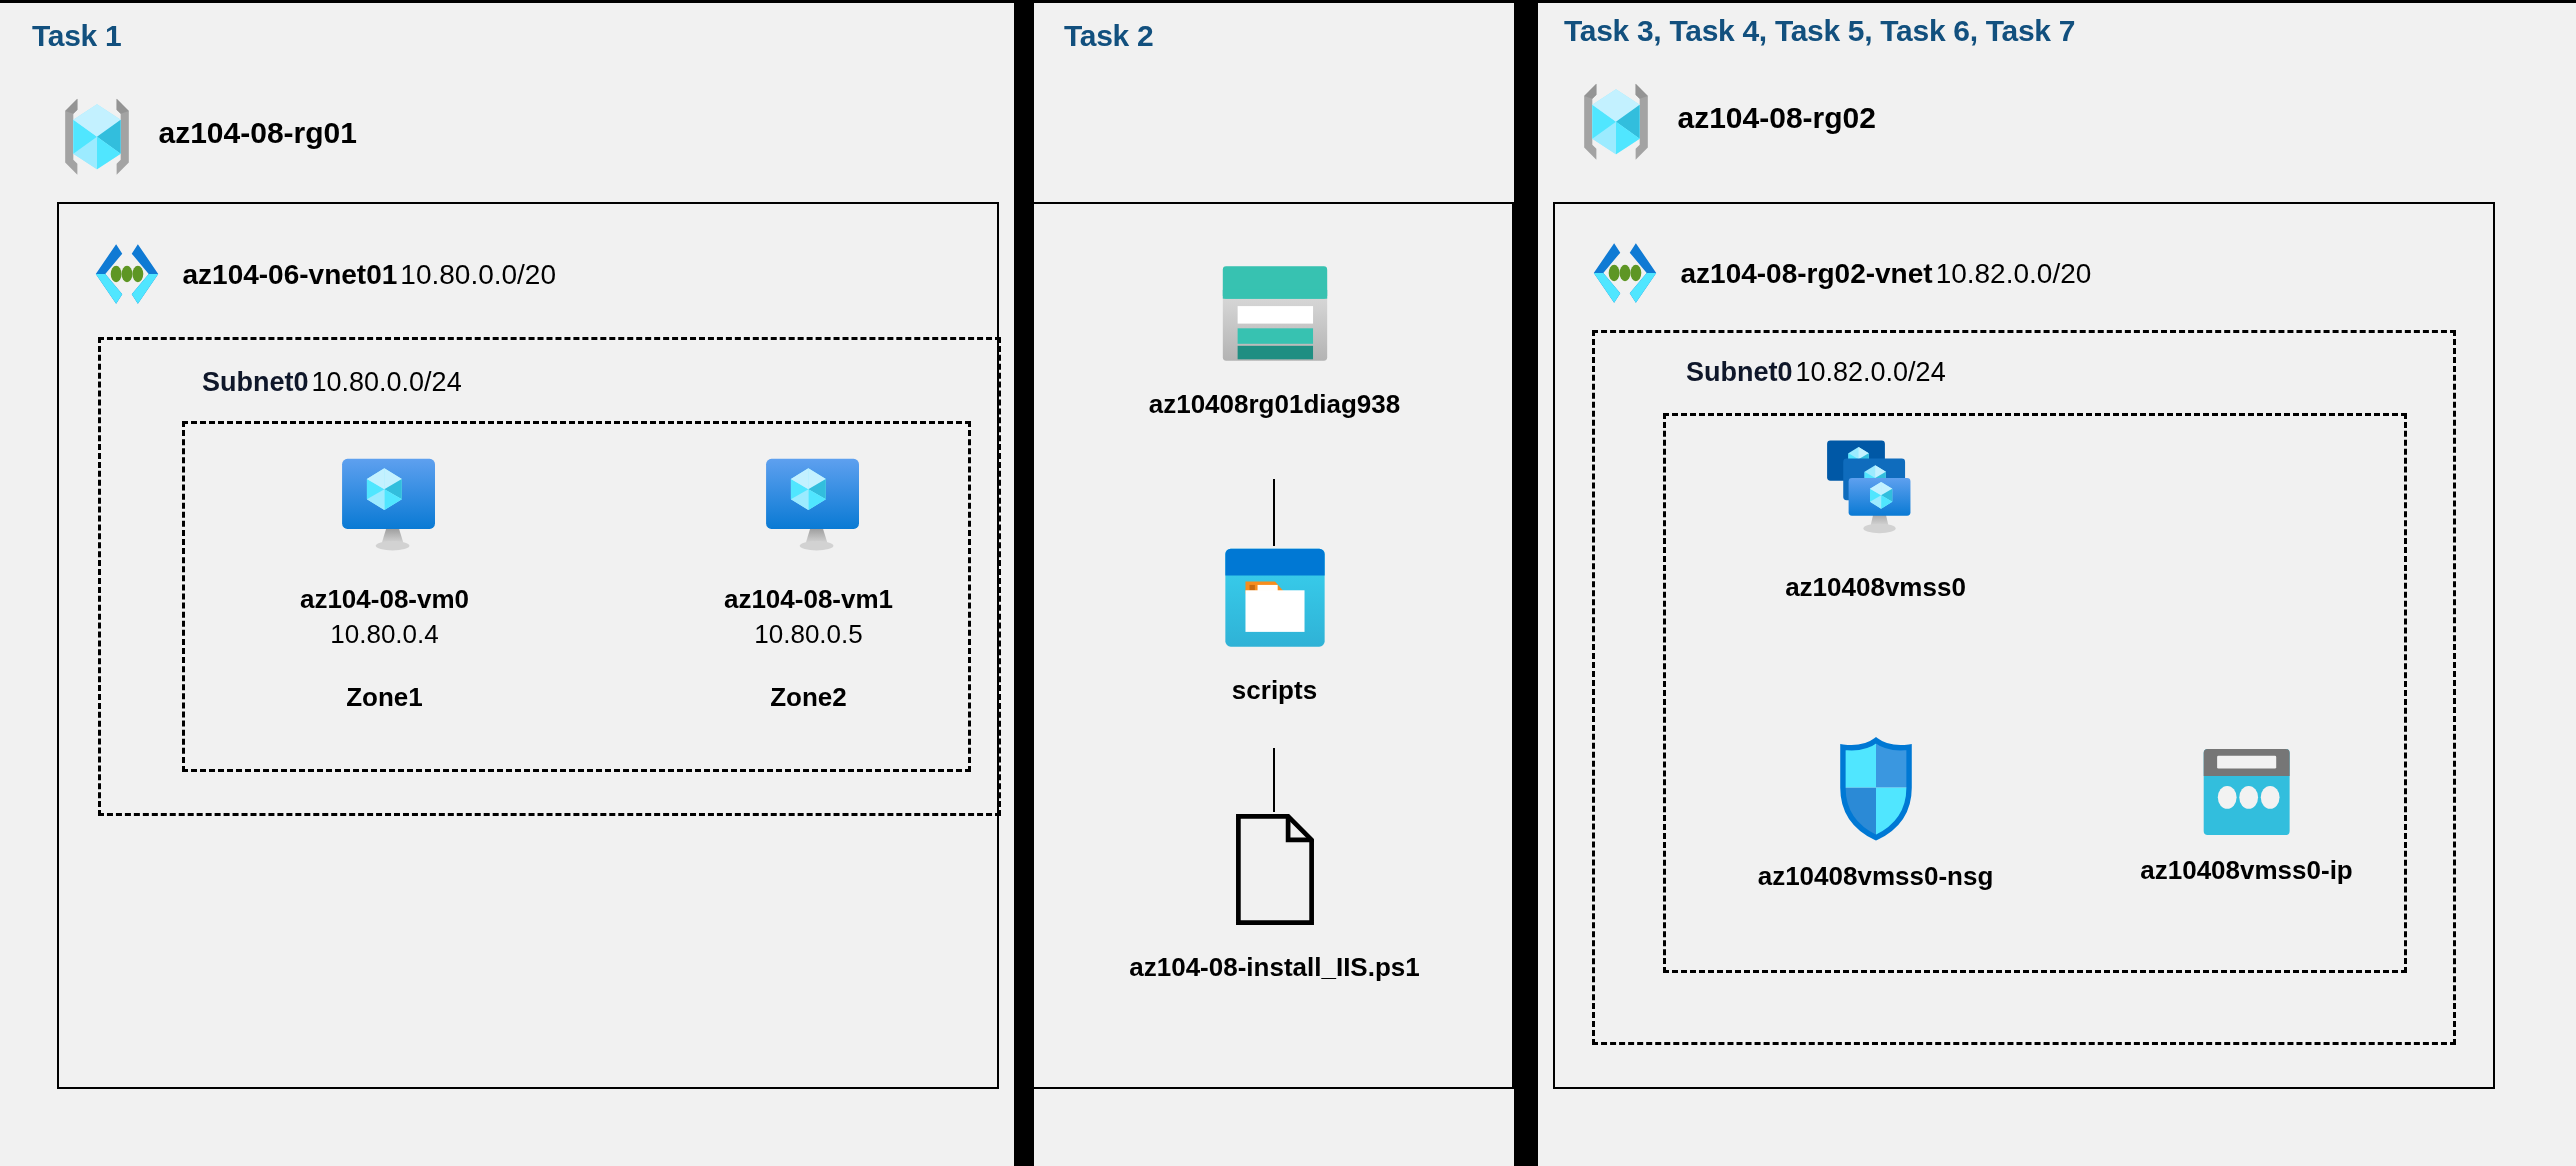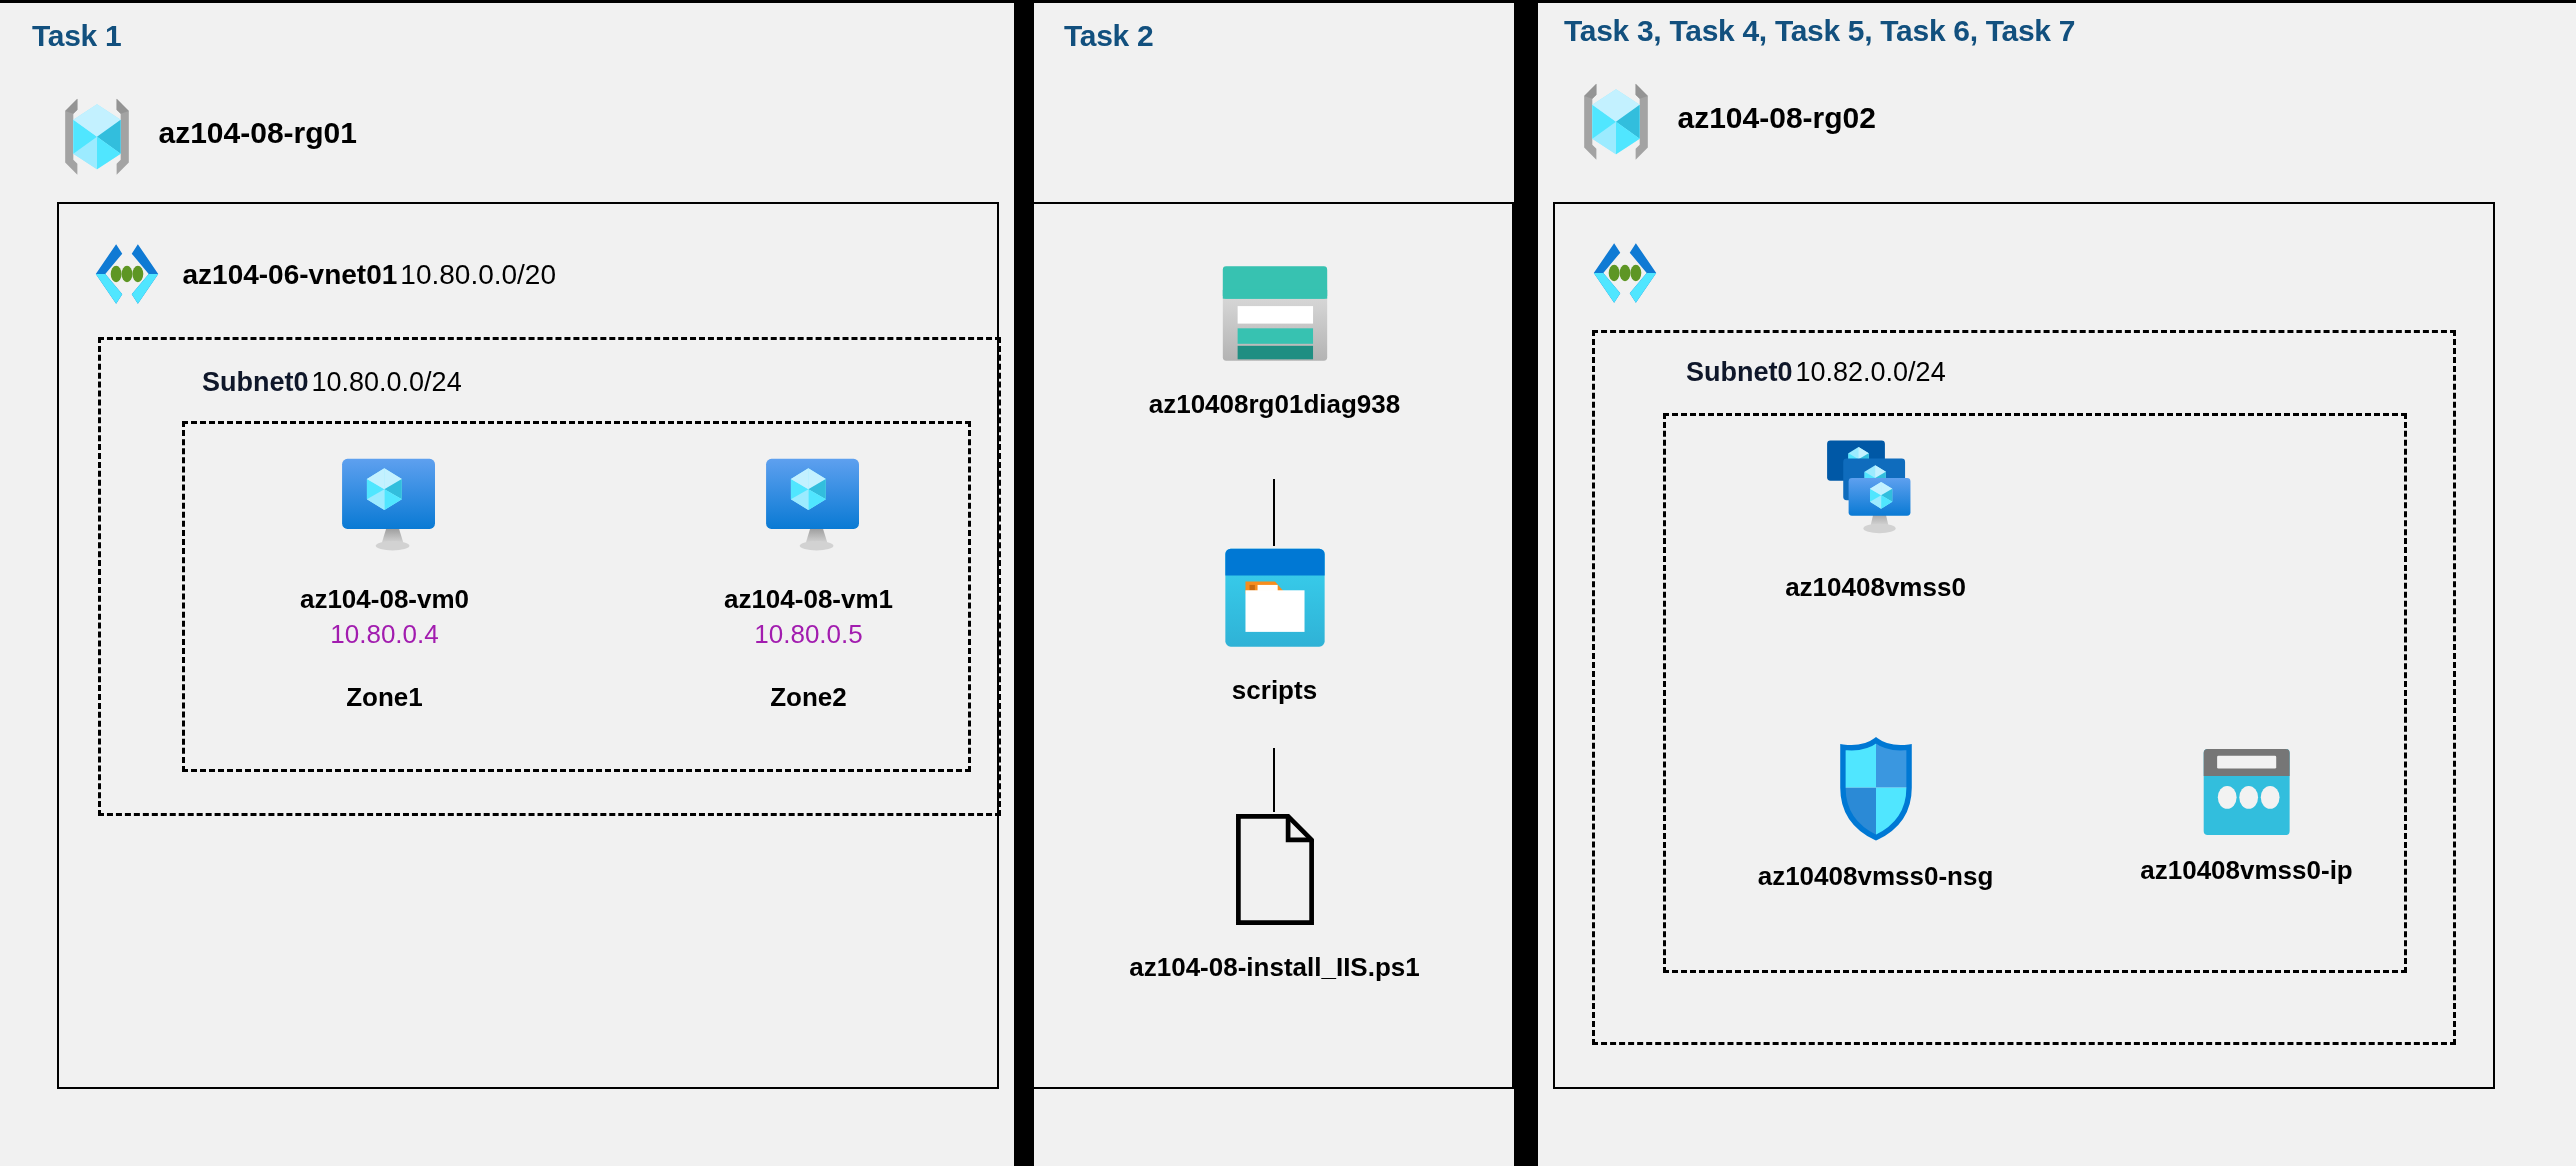--- a/index.html
+++ b/index.html
@@ -38,21 +38,21 @@
   .vnet-name { font-size: 28px; font-weight: bold; color: #000; white-space: nowrap; }
   .vnet-cidr { font-size: 28px; font-weight: normal; color: #000; white-space: nowrap; }
 
   .subnet-label { position: absolute; white-space: nowrap; }
   .subnet-name { font-size: 27px; font-weight: bold; color: #0f172a; }
   .subnet-cidr { font-size: 27px; font-weight: normal; color: #000; }
 
   
   .node { position: absolute; display: flex; flex-direction: column; align-items: center; }
   .node-label { font-size: 26px; font-weight: bold; color: #000; white-space: nowrap; text-align: right; }
-  .node-sub   { font-size: 26px; font-weight: normal; color: #a21caf; white-space: nowrap; text-align: center; }
+  .node-sub   { font-size: 26px; font-weight: normal; color: #000000; white-space: nowrap; text-align: center; }
   .node-zone  { font-size: 26px; font-weight: bold; color: #000; white-space: nowrap; text-align: center; }
 
   .connector { position: absolute; background: #000; width: 2px; }
 
   
   .icon { display: block; }
 </style>
 </head>
 <body>
 
@@ -273,20 +273,24 @@
         <svg width="76" height="76" viewBox="0 0 112 112">
           <path d="M40 12 L10 56 L40 100 L49 86 L24 56 L49 26 Z" fill="#0f7ad4"></path>
           <path d="M24 56 L49 86 L40 100 L10 56 Z" fill="#50e6ff"></path>
           <path d="M72 12 L102 56 L72 100 L63 86 L88 56 L63 26 Z" fill="#0f7ad4"></path>
           <path d="M88 56 L63 86 L72 100 L102 56 Z" fill="#50e6ff"></path>
           <ellipse cx="40" cy="56" rx="8" ry="12" fill="#5e9624"></ellipse>
           <ellipse cx="56" cy="56" rx="8" ry="12" fill="#5e9624"></ellipse>
           <ellipse cx="72" cy="56" rx="8" ry="12" fill="#5e9624"></ellipse>
         </svg>
       </span>
+      <span>
+        <span class="vnet-name">az104-08-rg02-vnet</span>
+        <span class="vnet-cidr"> 10.82.0.0/20</span>
+      </span>
     </div>
 
     <div class="box-dashed" style="left:54px;top:330px;width:864px;height:715px;"></div>
     <div class="subnet-label" style="left:148px;top:357px;">
       <span class="subnet-name">Subnet0</span>
       <span class="subnet-cidr"> 10.82.0.0/24</span>
     </div>
 
     <div class="box-dashed" style="left:125px;top:413px;width:744px;height:560px;"></div>
 

